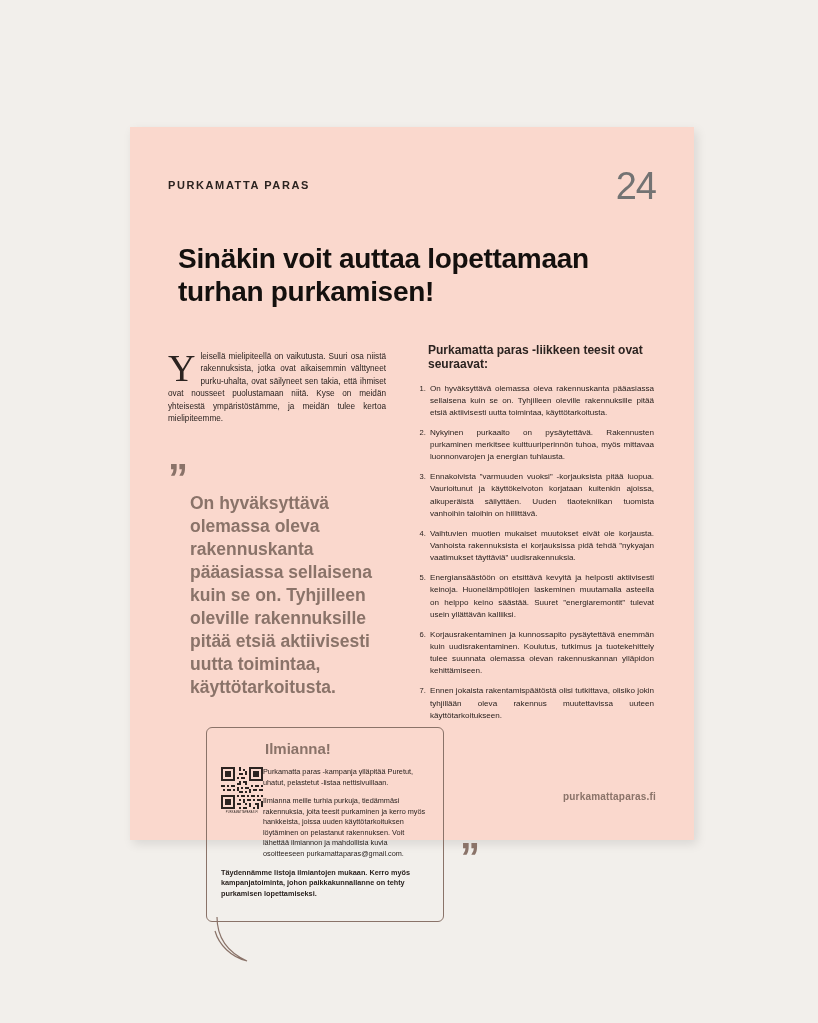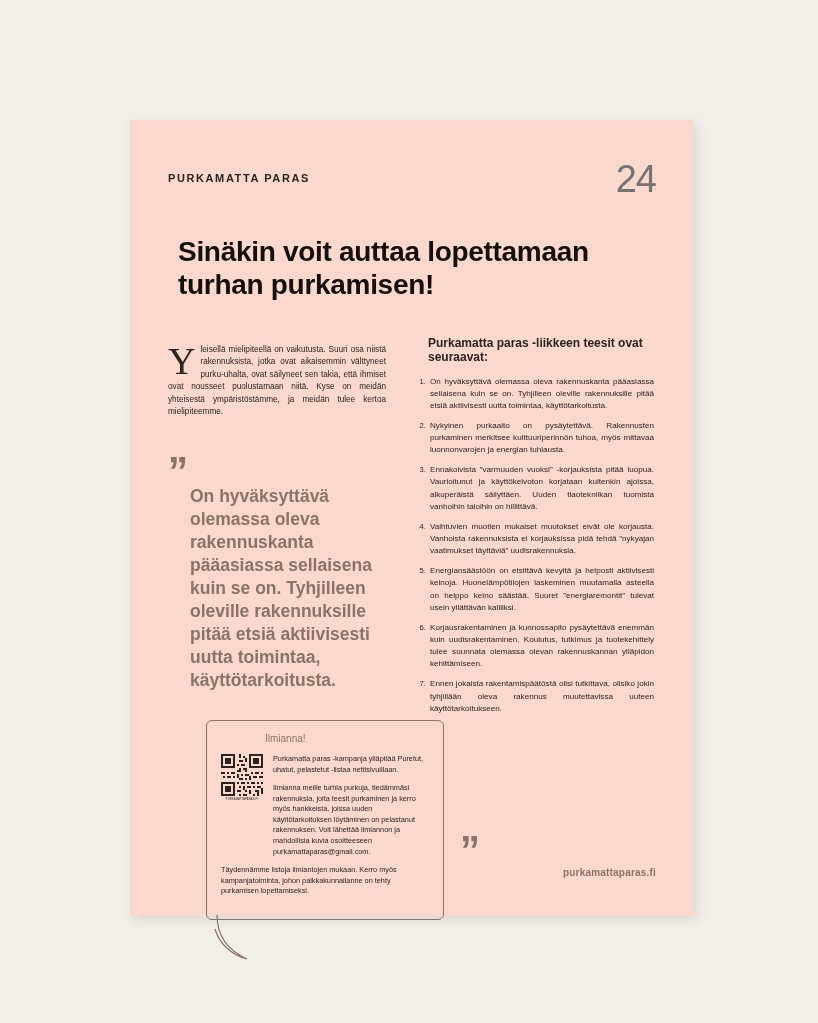--- a/index.html
+++ b/index.html
@@ -9,23 +9,23 @@
     width: 818px;
     height: 1023px;
     overflow: hidden;
   }
   body {
     font-family: "Liberation Sans", sans-serif;
   }
   .page {
     position: absolute;
     left: 130px;
-    top: 120px;
+    top: 127px;
     width: 564px;
-    height: 796px;
+    height: 713px;
     background: #fad8cd;
     box-shadow: 3px 4px 10px rgba(0,0,0,0.10);
   }
   .inner {
     position: absolute;
     left: 38px;
     top: 40px;
     right: 38px;
     bottom: 26px;
   }
@@ -138,49 +138,48 @@
     width: 238px;
   }
   .bubble {
     border: 1.2px solid #8a7369;
     border-radius: 6px;
     padding: 12px 14px 14px 14px;
     position: relative;
   }
   .bubble h3 {
     margin: 0 0 10px 0;
-    font-size: 10px;
-    font-weight: normal;
+    font-size: 15px;
+    font-weight: bold;
     color: #8a7369;
     padding-left: 44px;
   }
   .bubble-body {
     display: flex;
-    gap: 10px;
   }
   .qr {
     width: 42px;
     flex: 0 0 42px;
   }
   .qr svg { display: block; }
   .qr .qrlabel {
     font-size: 2.6px;
     color: #2b2320;
     text-align: center;
     margin-top: 2px;
     letter-spacing: 0.2px;
   }
   .bubble p {
     margin: 0 0 8px 0;
     font-size: 7.3px;
     line-height: 1.45;
     color: #2b2320;
     text-align: left;
   }
-  .bubble .below p { margin-top: 0; }
+  .bubble .below p { margin-top: 0; font-weight: bold; }
   .tail {
     position: absolute;
     left: 6px;
     bottom: -44px;
     width: 60px;
     height: 48px;
   }
   .right-quote {
     position: absolute;
     left: 292px;

